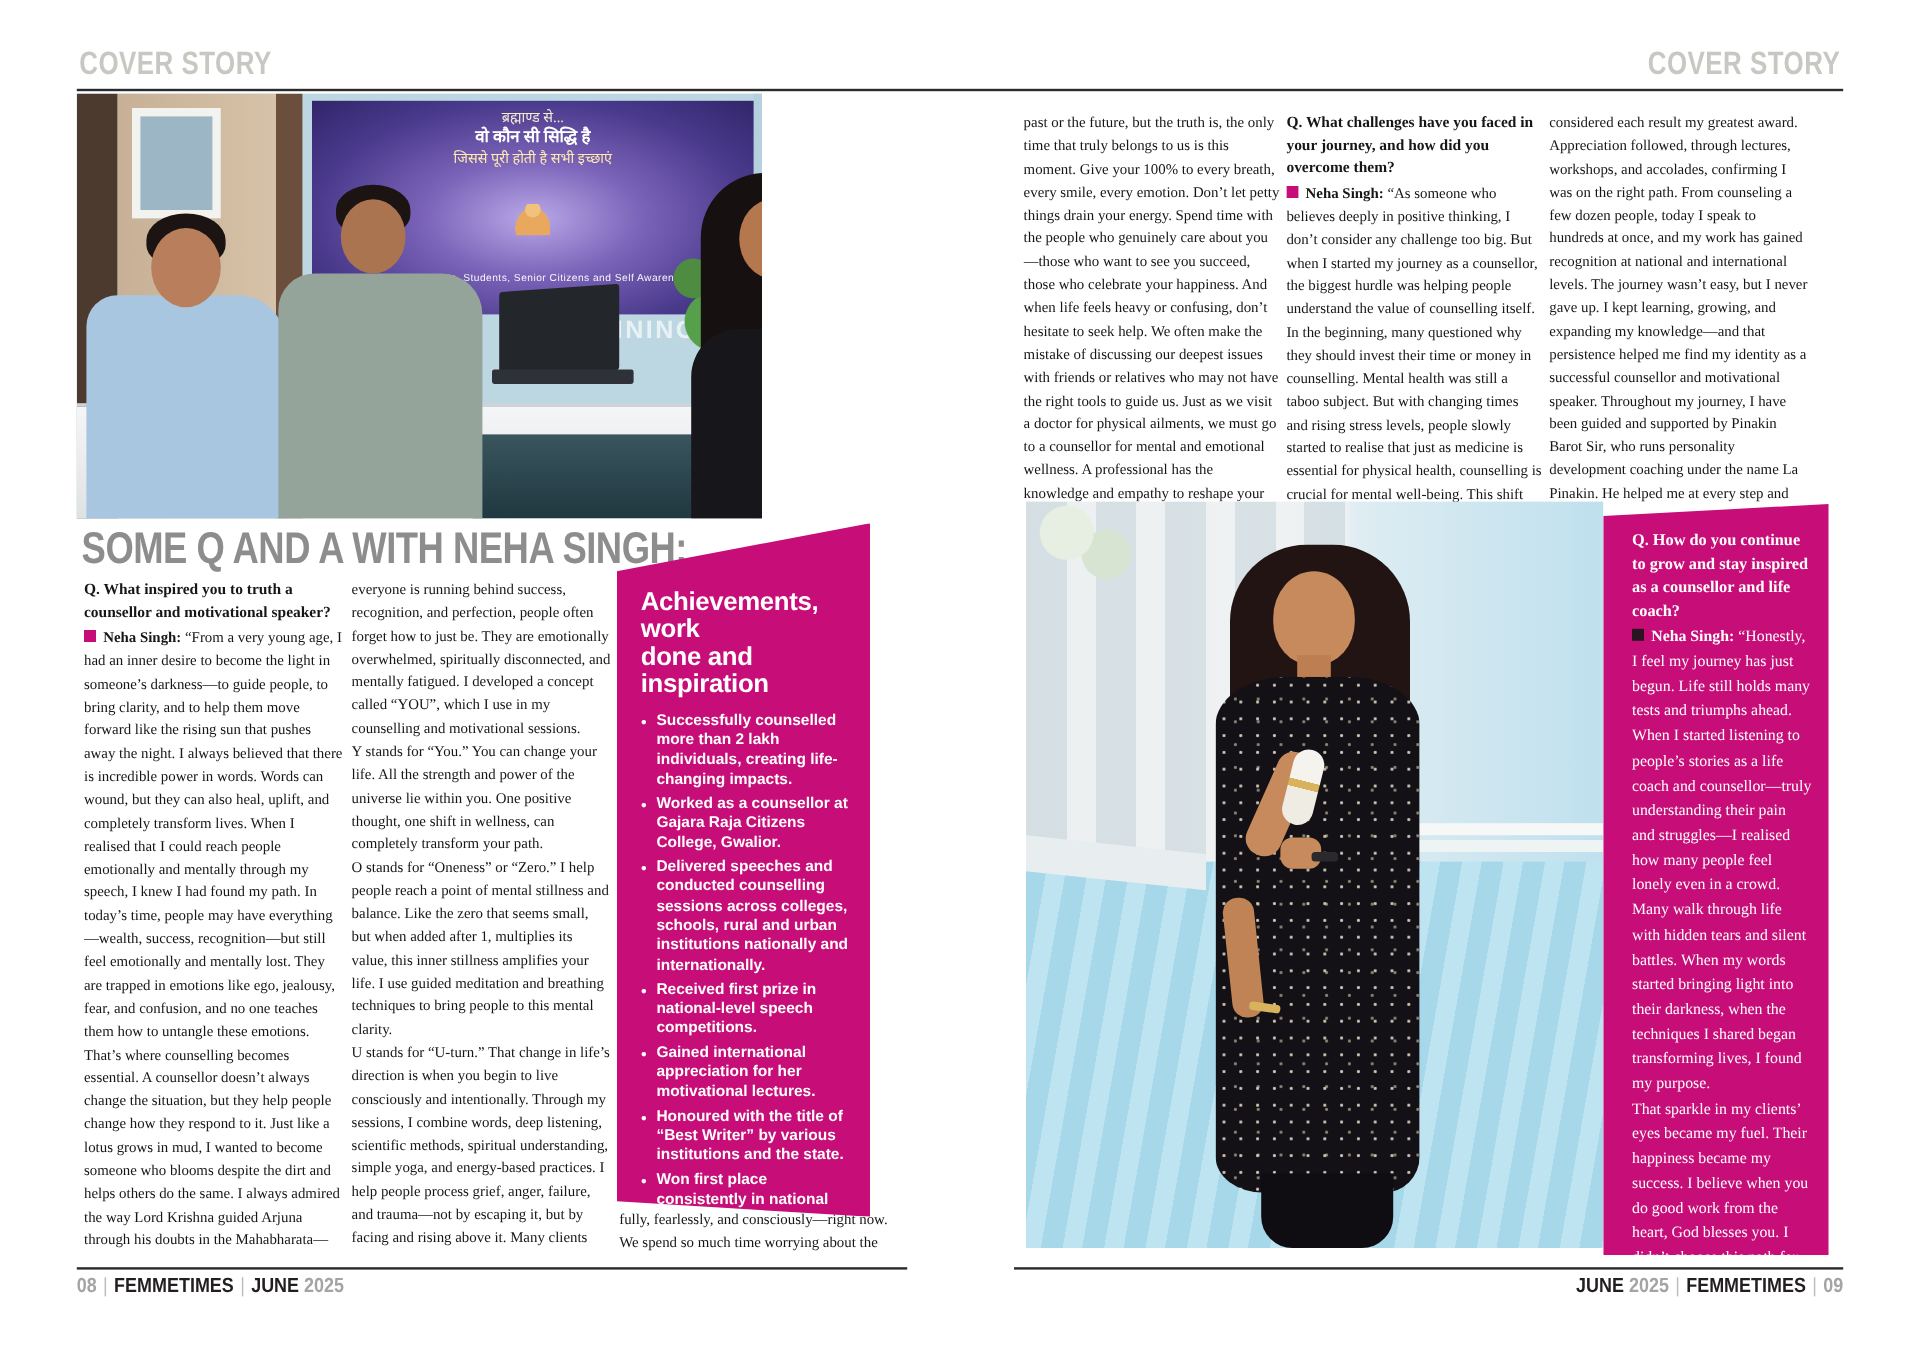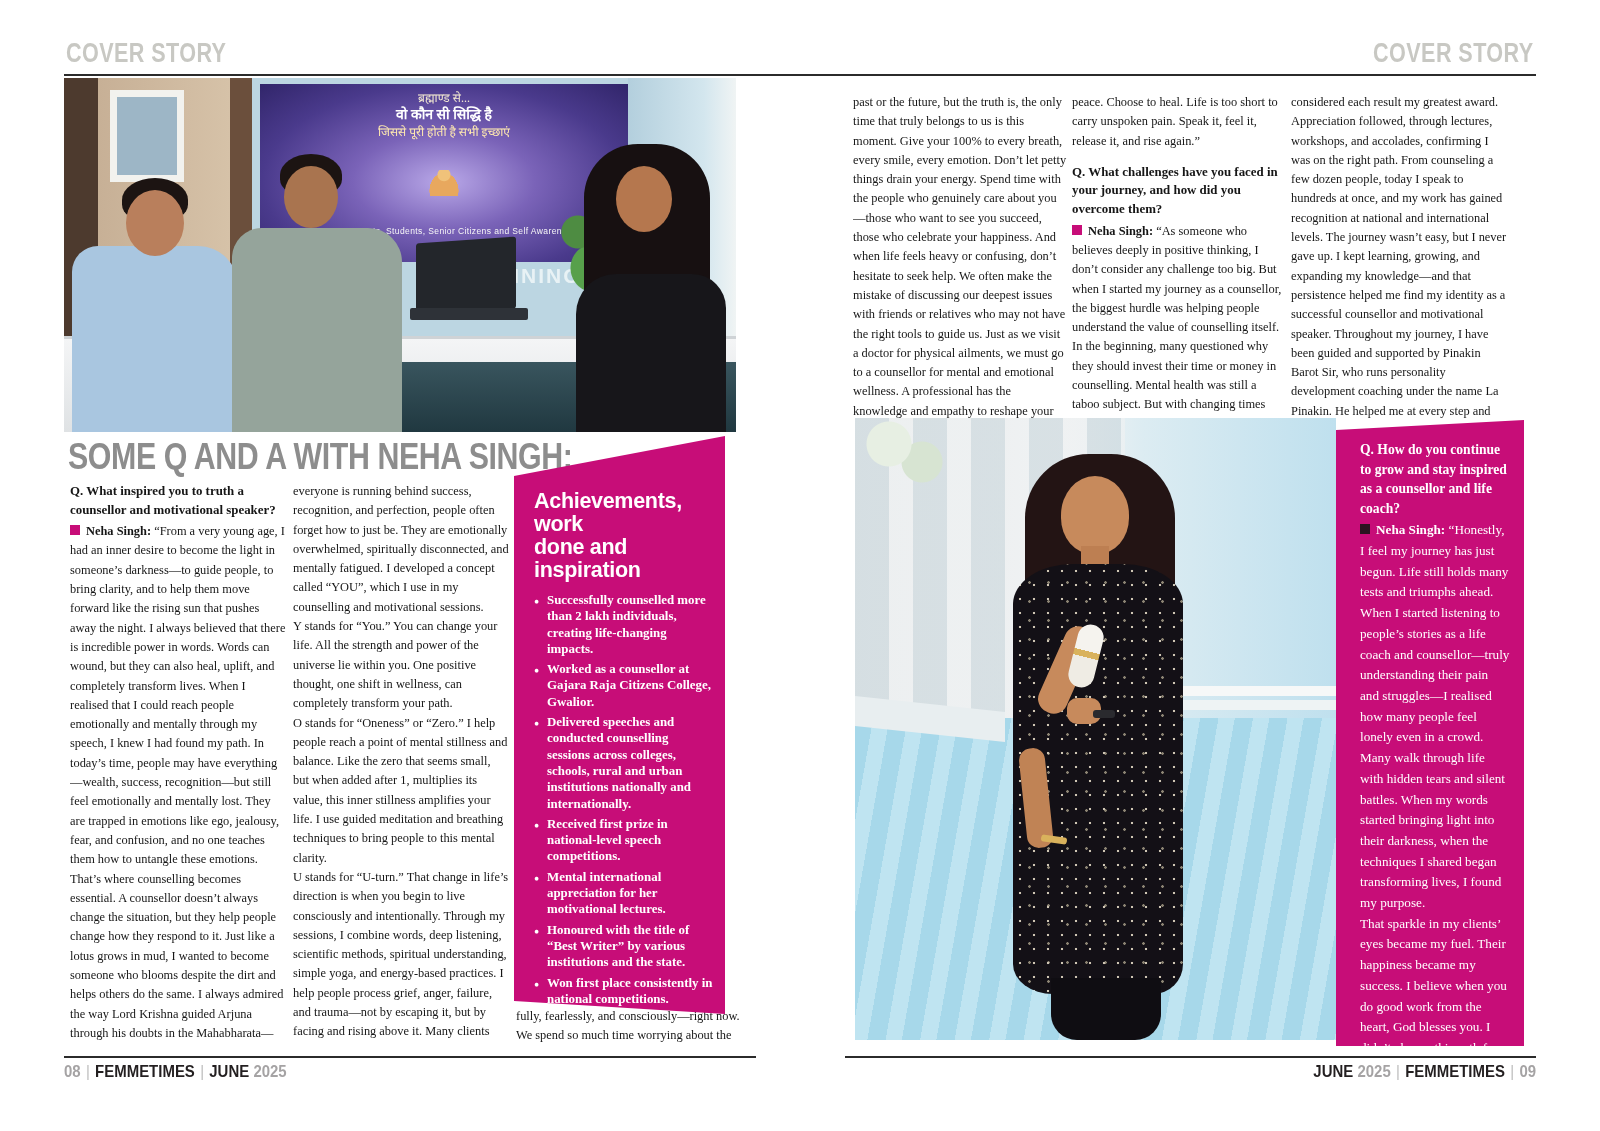--- a/index.html
+++ b/index.html
@@ -39,21 +39,21 @@
   .headline{position:absolute;left:68px;top:436px;font-family:"Liberation Sans",sans-serif;
     font-weight:800;font-size:37px;color:var(--headline-gray);transform:scaleX(.82);
     transform-origin:left;white-space:nowrap;letter-spacing:-.5px;}
 
   
   .ach{position:absolute;left:514px;top:436px;width:211px;height:578px;background:var(--magenta);
     clip-path:polygon(0 40px,100% 0,100% 100%,0 calc(100% - 13px));color:#fff;
     font-family:"Liberation Sans",sans-serif;padding:54px 12px 0 20px;}
   .ach-title{font-weight:800;font-size:21.5px;line-height:23px;letter-spacing:-.3px;}
   .ach ul{list-style:none;margin-top:10px;}
-  .ach li{position:relative;padding-left:13px;font-weight:700;font-size:12.9px;line-height:16.3px;margin-bottom:4px;font-family:Liberation Serif, serif;}
+  .ach li{position:relative;padding-left:13px;font-weight:700;font-size:12.9px;line-height:16.3px;margin-bottom:4px;}
   .ach li::before{content:"●";position:absolute;left:0;top:1px;font-size:8.5px;}
 
   
   .rsidebar{position:absolute;left:1336px;top:420px;width:188px;height:626px;background:var(--magenta);
     clip-path:polygon(0 10px,100% 0,100% 100%,0 100%);color:#fff;padding:20px 14px 12px 24px;
     font-size:13.2px;line-height:20.7px;overflow:hidden;}
   .rsidebar h3.q{color:#fff;font-size:13.6px;line-height:19.6px;margin:0 0 2px 0;}
   .rsidebar .sq{background:#2a1420;}
   .rsidebar p.para{margin:0;}
 
@@ -63,21 +63,21 @@
   .foot-rule.right{left:845px;width:691px;}
   .footer{position:absolute;top:1062px;font-family:"Liberation Sans",sans-serif;font-weight:800;
     font-size:17px;transform:scaleX(.88);white-space:nowrap;}
   .footer.left{left:64px;transform-origin:left;}
   .footer.right{right:64px;transform-origin:right;}
   .footer .gray{color:var(--footer-gray);}
   .footer .ink{color:var(--footer-ink);}
   .footer .sep{color:#bdbdbd;font-weight:400;padding:0 6px;}
 
   
-  .photo-left{position:absolute;left:64px;top:78px;width:672px;height:354px;overflow:hidden;background:#bcd6e2;}
+  .photo-left{position:absolute;left:64px;top:78px;width:571px;height:354px;overflow:hidden;background:#bcd6e2;}
   .pl-door{position:absolute;left:0;top:0;width:34px;height:100%;background:#4d3a2e;}
   .pl-wall{position:absolute;left:34px;top:0;width:132px;height:100%;background:linear-gradient(90deg,#c7b096,#d6c2a8);}
   .pl-frame{position:absolute;left:46px;top:12px;width:74px;height:92px;background:#9db6c6;border:7px solid #f2f2ee;}
   .pl-pillar{position:absolute;left:166px;top:0;width:22px;height:100%;background:#6b4f3c;}
   .pl-screen{position:absolute;left:196px;top:6px;width:368px;height:178px;
     background:radial-gradient(ellipse at 50% 55%,#b9a8e8 0%,#7a63b8 35%,#4a3a8c 70%,#31256a 100%);
     color:#fff;text-align:center;padding-top:6px;}
   .pl-screen .h1{font-size:12px;line-height:16px;color:#f4ead2;}
   .pl-screen .h2{font-size:14px;line-height:18px;font-weight:bold;color:#ffffff;}
   .pl-screen .h3{font-size:12px;line-height:16px;color:#ffe9b0;}
@@ -195,33 +195,32 @@
   <div class="ach">
     <div class="ach-title">
       <div>Achievements, work</div>
       <div>done and inspiration</div>
     </div>
     <ul>
         <li>Successfully counselled more than 2 lakh individuals, creating life-changing impacts.</li>
         <li>Worked as a counsellor at Gajara Raja Citizens College, Gwalior.</li>
         <li>Delivered speeches and conducted counselling sessions across colleges, schools, rural and urban institutions nationally and internationally.</li>
         <li>Received first prize in national-level speech competitions.</li>
-        <li>Mental international appreciation for her motivational lectures.</li>
+        <li>Gained international appreciation for her motivational lectures.</li>
         <li>Honoured with the title of “Best Writer” by various institutions and the state.</li>
         <li>Won first place consistently in national competitions.</li>
         <li>Earned certifications from Geeta Parivar and the Satya Sai Seva Samiti.</li>
         <li>Authored inspirational writings and pursued spiritual sciences like Tarot, Vastu, Numerology, and wristwatch reading.</li>
       </ul>
   </div>
 
   <div class="col rcol1">
       <p class="para">past or the future, but the truth is, the only time that truly belongs to us is this moment. Give your 100% to every breath, every smile, every emotion. Don’t let petty things drain your energy. Spend time with the people who genuinely care about you—those who want to see you succeed, those who celebrate your happiness. And when life feels heavy or confusing, don’t hesitate to seek help. We often make the mistake of discussing our deepest issues with friends or relatives who may not have the right tools to guide us. Just as we visit a doctor for physical ailments, we must go to a counsellor for mental and emotional wellness. A professional has the knowledge and empathy to reshape your inner world, like a potter moulds clay into something beautiful. Your life is the same. Whether it becomes a broken pot or a masterpiece depends on the hands you trust to guide you.</p>
     </div>
   <div class="col rcol2">
-      <p class="para">peace. Choose to heal. Life is too short to carry unspoken pain. Speak it, feel it, release it, and rise again.”</p>
       <h3 class="q">Q. What challenges have you faced in your journey, and how did you overcome them?</h3>
       <p class="para"><span class="sq"></span><strong>Neha Singh: </strong>“As someone who believes deeply in positive thinking, I don’t consider any challenge too big. But when I started my journey as a counsellor, the biggest hurdle was helping people understand the value of counselling itself. In the beginning, many questioned why they should invest their time or money in counselling. Mental health was still a taboo subject. But with changing times and rising stress levels, people slowly started to realise that just as medicine is essential for physical health, counselling is crucial for mental well-being. This shift made my journey smoother.</p>
     </div>
   <div class="col rcol3">
       <p class="para">considered each result my greatest award. Appreciation followed, through lectures, workshops, and accolades, confirming I was on the right path. From counseling a few dozen people, today I speak to hundreds at once, and my work has gained recognition at national and international levels. The journey wasn’t easy, but I never gave up. I kept learning, growing, and expanding my knowledge—and that persistence helped me find my identity as a successful counsellor and motivational speaker. Throughout my journey, I have been guided and supported by Pinakin Barot Sir, who runs personality development coaching under the name La Pinakin. He helped me at every step and empowered me with the strength to face every challenge in this field.</p>
     </div>
 
   <div class="photo-right">
     <div class="pr-windows"></div>
     <div class="pr-plant"></div>

